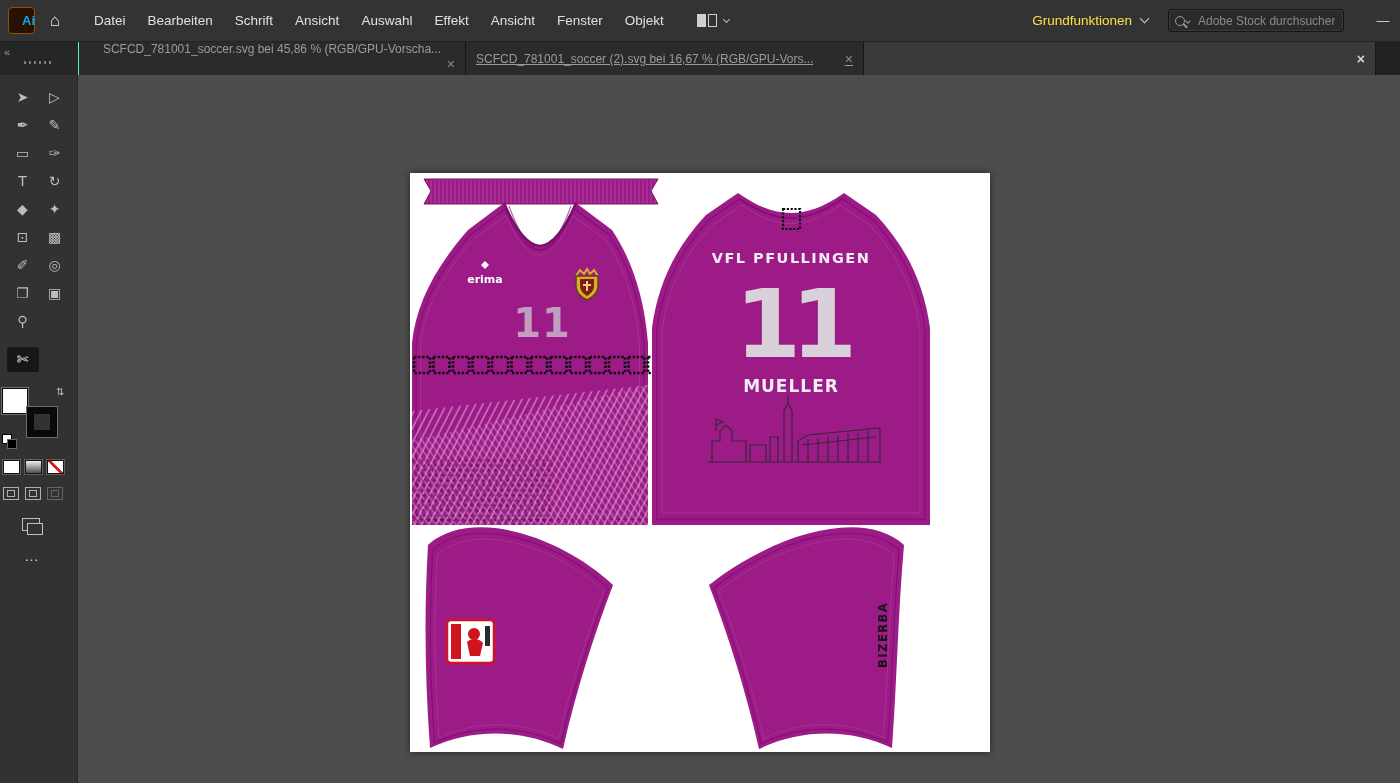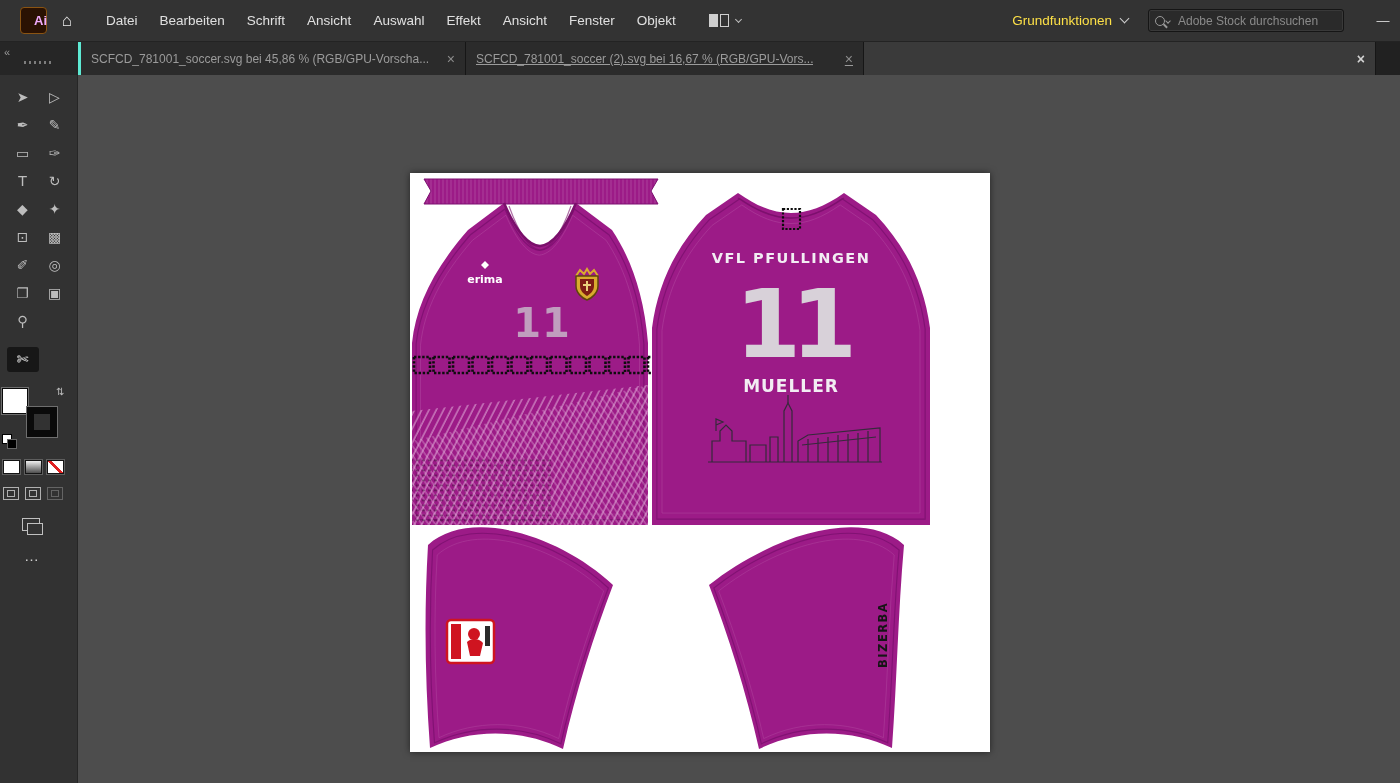--- a/index.html
+++ b/index.html
@@ -10,40 +10,40 @@
     -webkit-font-smoothing:antialiased;
   }
 
   
   .menubar {
     position:absolute; top:0; left:0; right:0; height:42px;
     background:#333333; border-bottom:1px solid #232323;
     display:flex; align-items:center; color:#e0e0e0; font-size:13.5px;
   }
   .app-badge {
-    width:27px; height:27px; margin-left:20px; border-radius:4px;
-    background:#2a1203; border:1px solid #8a5413; color:#f0abfc;
+    width:27px; height:27px; margin-left:8px; border-radius:4px;
+    background:#2a1203; border:1px solid #8a5413; color:#0ea5e9;
     font-weight:bold; font-size:13px; display:flex; align-items:center; justify-content:center;padding-left:14px;
   }
   .home { width:32px; text-align:center; font-size:17px; color:#ececec; margin-left:4px; }
   .menus { display:flex; align-items:center; margin-left:12px; }
   .menu { padding:13px 11px; line-height:42px; white-space:nowrap; }
   .arrange { display:flex; align-items:center; margin-left:22px; position:relative; width:44px; height:20px; }
   .ar-a { width:9px; height:13px; background:#cfcfcf; display:inline-block; }
   .ar-b { width:9px; height:13px; border:1.5px solid #cfcfcf; display:inline-block; margin-left:2px; }
   .caret {
     width:7px; height:7px; border-right:1.6px solid #cfcfcf; border-bottom:1.6px solid #cfcfcf;
     transform:rotate(45deg); display:inline-block; margin-left:9px; margin-top:-4px;
   }
   .caret.sm { width:5px; height:5px; margin-left:7px; margin-top:-2px; border-color:#bdbdbd; }
   .caret.tiny { width:4px; height:4px; margin:0 0 0 1px; border-color:#9a9a9a; }
   .flex-spacer { flex:1; }
   .workspace { display:flex; align-items:center; color:#fde047; margin-right:20px; white-space:nowrap; }
   .search {
-    width:196px; height:23px; background:#2a2a2a; border:1px solid #151515;
+    width:176px; height:23px; background:#2a2a2a; border:1px solid #151515;
     box-shadow:inset 0 0 0 1px rgba(255,255,255,0.07);
     border-radius:3px; display:flex; align-items:center; padding:0 6px; margin-right:22px;
   }
   .mag { width:10px; height:10px; border:1.5px solid #9a9a9a; border-radius:50%; position:relative; flex:0 0 auto; }
   .mag::after { content:""; position:absolute; width:5px; height:1.5px; background:#9a9a9a; transform:rotate(45deg); right:-4px; bottom:-2px; }
   .search input {
     flex:1; min-width:0; background:transparent; border:none; outline:none;
     color:#cccccc; font-size:12px; margin-left:6px; font-family:"Liberation Sans",sans-serif;
   }
   .search input::placeholder { color:#8a8a8a; }
@@ -52,21 +52,21 @@
   
   .tabbar {
     position:absolute; top:42px; left:78px; right:0; height:33px;
     background:#212121; display:flex; align-items:stretch;
   }
   .tab {
     display:flex; align-items:center; padding:0 10px; font-size:12px;
     background:#2b2b2b; color:#9b9b9b; border-right:1px solid #161616;
     white-space:nowrap; overflow:hidden;
   }
-  .tab:first-child { border-left:3px solid #5eead4; }
+  .tab:first-child { border-left:1px solid #5eead4;flex-direction:column; }
   .tab.t1 { flex:0 0 388px; }
   .tab.t2 { flex:0 0 398px;text-decoration:underline; }
   .tab.t3 { flex:0 0 512px; }
   .tab.active { background:#3a3a3a; color:#ededed; font-weight:bold; }
   .tab-label { overflow:hidden; white-space:nowrap; }
   .tab-close { margin-left:auto; padding-left:12px; color:#8d8d8d; font-size:14px; }
   .tab.active .tab-close { color:#d2d2d2; }
   .tab-rest { flex:1; background:#212121; }
 
   

